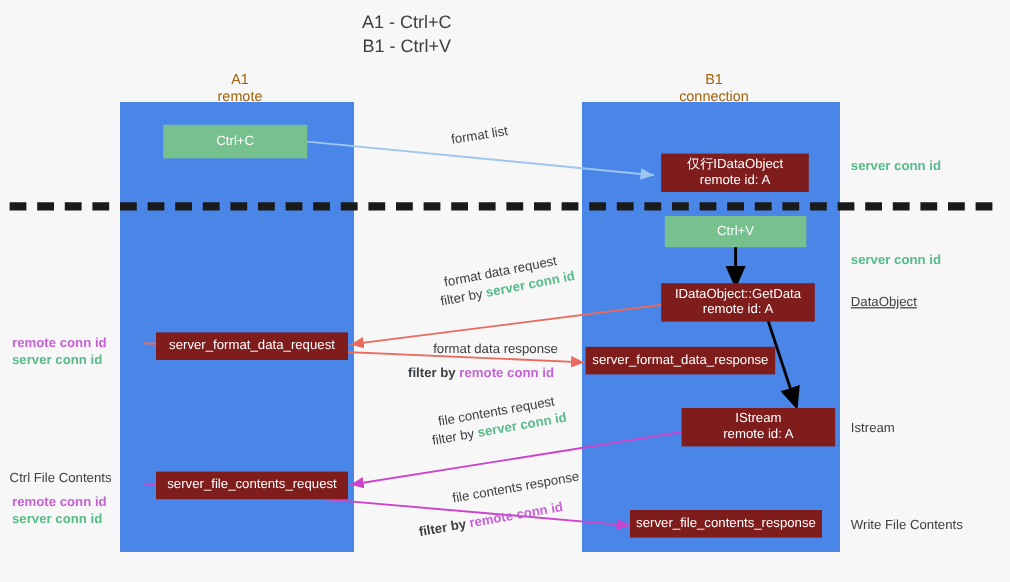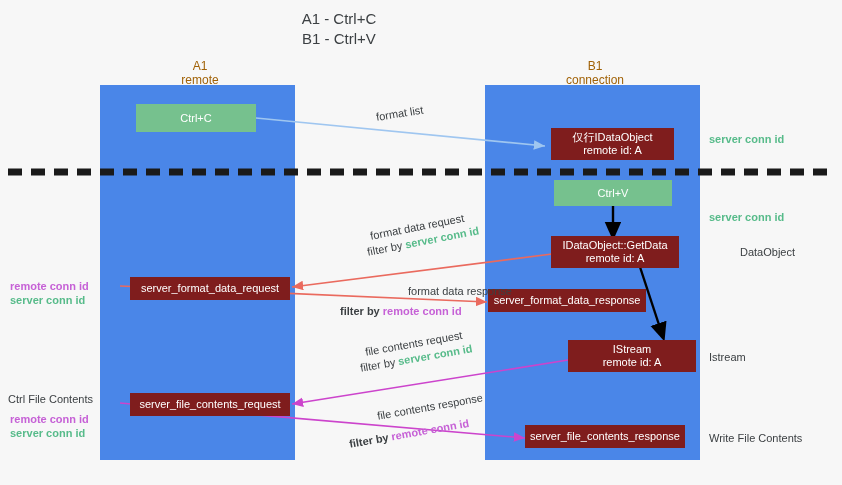--- a/index.html
+++ b/index.html
@@ -159,38 +159,38 @@
 
   <div class="node orange" style="left:525px; top:425px; width:160px; height:23px;">server_file_contents_response</div>
 
   <div class="edge-label rot-a" style="left:375px; top:110px;">format list</div>
 
   <div class="edge-label rot-b" style="left:369px; top:229px;">format data request</div>
   <div class="edge-label rot-b" style="left:366px; top:245px;">
     <span class="c-plain">filter by </span><span class="c-server">server conn id</span>
   </div>
 
-  <div class="edge-label" style="left:361px; top:284px;margin-left:47px;">format data response</div>
+  <div class="edge-label" style="left:361px; top:284px;">format data response</div>
   <div class="edge-label" style="left:340px; top:304px;">
     <span class="c-plain strong-tag">filter by </span><span class="c-remote">remote conn id</span>
   </div>
 
   <div class="edge-label rot-c" style="left:364px; top:345px;">file contents request</div>
   <div class="edge-label rot-c" style="left:359px; top:361px;">
     <span class="c-plain">filter by </span><span class="c-server">server conn id</span>
   </div>
 
   <div class="edge-label rot-c" style="left:376px; top:409px;">file contents response</div>
   <div class="edge-label rot-c" style="left:348px; top:437px;">
     <span class="c-plain strong-tag">filter by </span><span class="c-remote">remote conn id</span>
   </div>
 
   <div class="side-label c-server" style="left:709px; top:132px;">server conn id</div>
   <div class="side-label c-server" style="left:709px; top:210px;">server conn id</div>
-  <div class="side-label" style="left:740px; top:245px;">DataObject</div>
+  <div class="side-label" style="left:709px; top:245px;text-decoration:underline;">DataObject</div>
   <div class="side-label" style="left:709px; top:350px;">Istream</div>
   <div class="side-label" style="left:709px; top:431px;">Write File Contents</div>
 
   <div class="side-label c-remote" style="left:10px; top:279px;">remote conn id</div>
   <div class="side-label c-server" style="left:10px; top:293px;">server conn id</div>
 
   <div class="side-label" style="left:8px; top:392px;">Ctrl File Contents</div>
   <div class="side-label c-remote" style="left:10px; top:412px;">remote conn id</div>
   <div class="side-label c-server" style="left:10px; top:426px;">server conn id</div>
 

